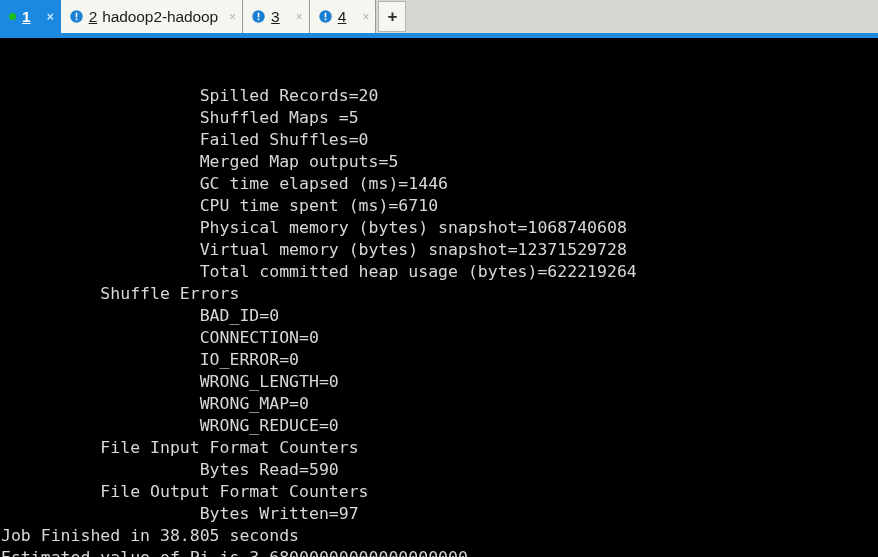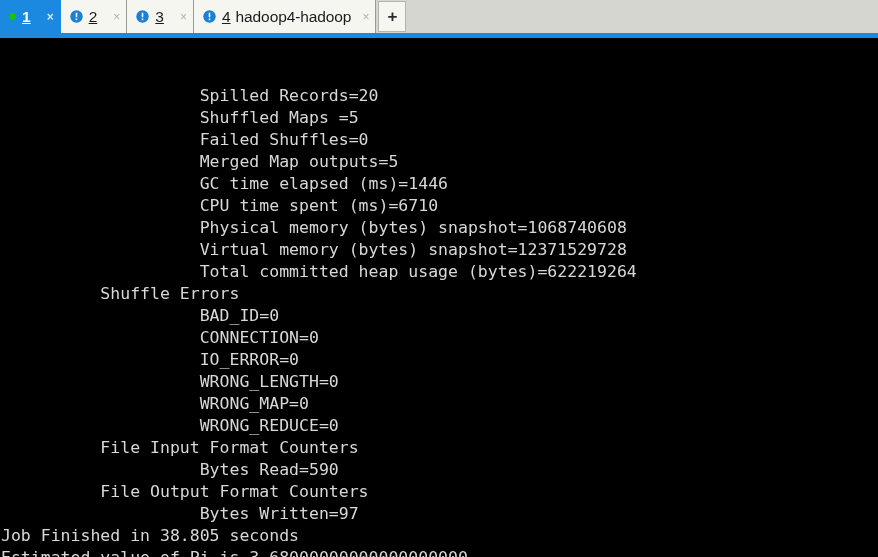--- a/index.html
+++ b/index.html
@@ -157,20 +157,21 @@
 
     <div class="tab inactive">
       <span class="tab-status">
         <svg class="warn-icon" width="13" height="13" viewBox="0 0 13 13">
           <circle cx="6.5" cy="6.5" r="6.2" fill="#1b7fd4"></circle>
           <rect x="5.7" y="2.7" width="1.6" height="4.6" fill="#ffffff"></rect>
           <rect x="5.7" y="8.5" width="1.6" height="1.7" fill="#ffffff"></rect>
         </svg>
       </span>
       <span class="tab-num">2</span>
+      <span class="tab-title">hadoop2-hadoop</span>
       <span class="tab-close">×</span>
     </div>
 
     <div class="tab inactive">
       <span class="tab-status">
         <svg class="warn-icon" width="13" height="13" viewBox="0 0 13 13">
           <circle cx="6.5" cy="6.5" r="6.2" fill="#1b7fd4"></circle>
           <rect x="5.7" y="2.7" width="1.6" height="4.6" fill="#ffffff"></rect>
           <rect x="5.7" y="8.5" width="1.6" height="1.7" fill="#ffffff"></rect>
         </svg>
@@ -181,21 +182,20 @@
 
     <div class="tab inactive">
       <span class="tab-status">
         <svg class="warn-icon" width="13" height="13" viewBox="0 0 13 13">
           <circle cx="6.5" cy="6.5" r="6.2" fill="#1b7fd4"></circle>
           <rect x="5.7" y="2.7" width="1.6" height="4.6" fill="#ffffff"></rect>
           <rect x="5.7" y="8.5" width="1.6" height="1.7" fill="#ffffff"></rect>
         </svg>
       </span>
       <span class="tab-num">4</span>
-      <span class="tab-title">hadoop4-hadoop</span>
       <span class="tab-close">×</span>
     </div>
 
     <div class="newtab">
       <span>+</span>
     </div>
 
     <div class="tabbar-spacer"></div>
   </div>
 

